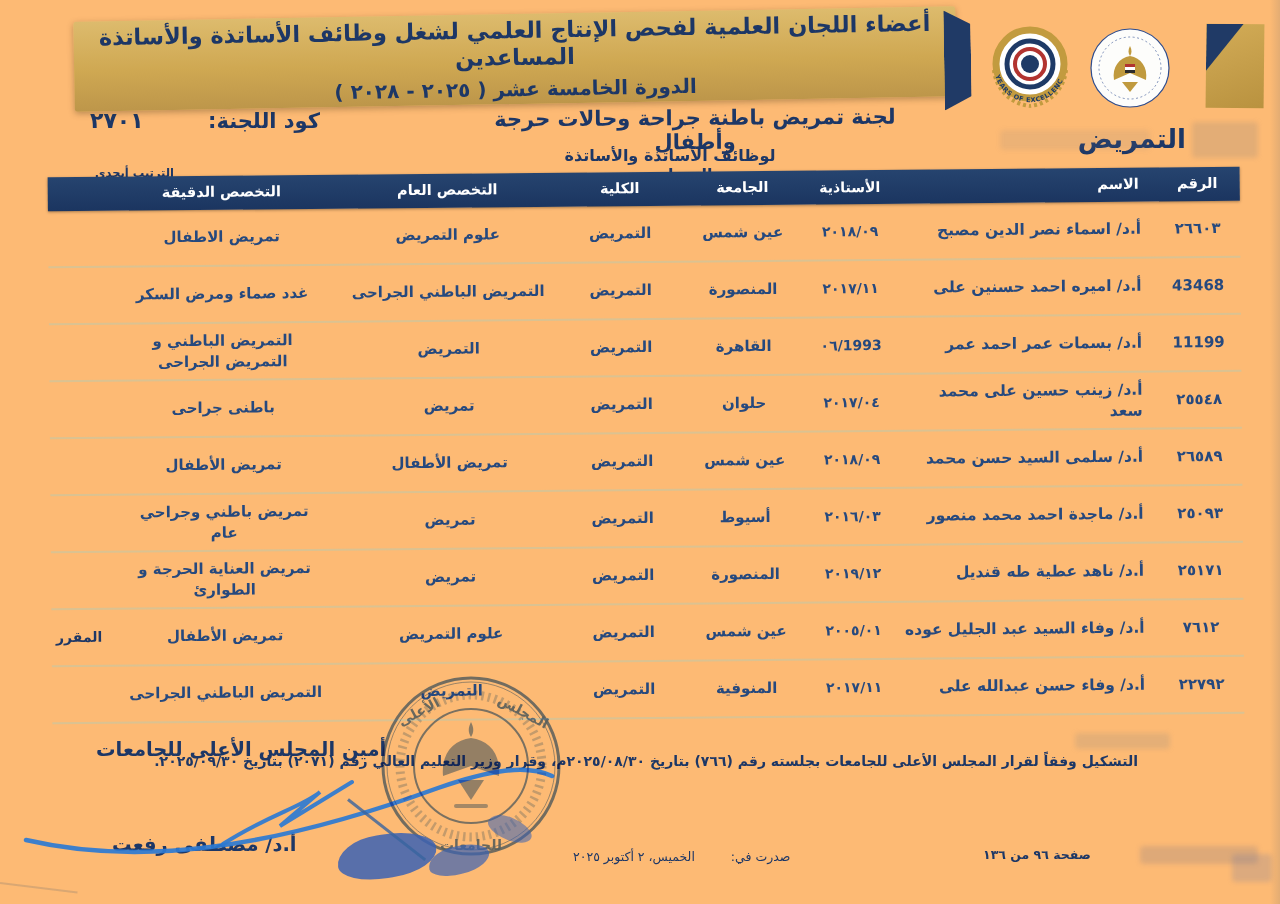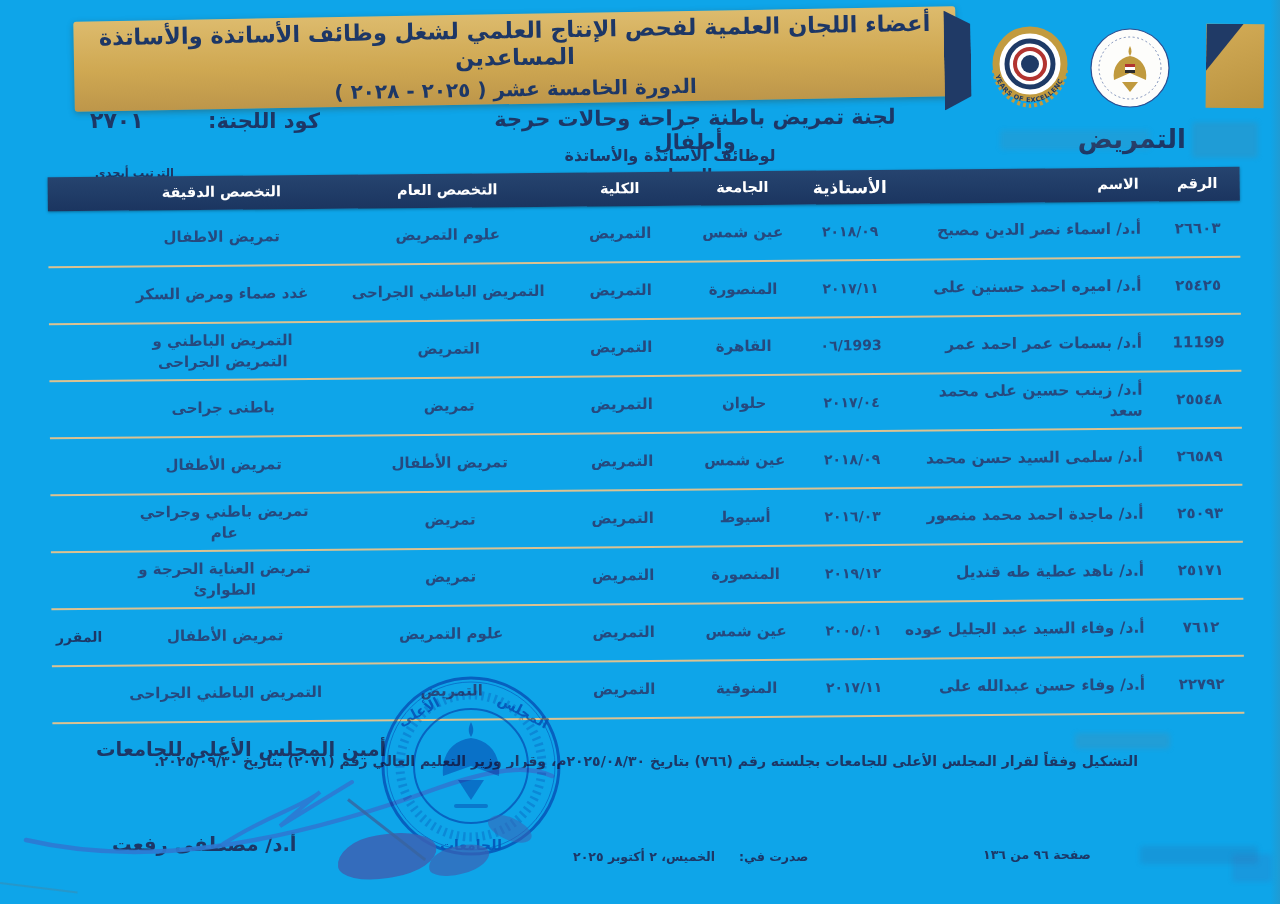--- a/index.html
+++ b/index.html
@@ -1,16 +1,16 @@
 <!DOCTYPE html>
 <html lang="ar"><head>
 <meta charset="utf-8">
 <style>
   html,body{margin:0;padding:0;background:#e9e9e9;}
-  #page{position:relative;width:1280px;height:904px;margin:0 auto;background:#0ea5e9;overflow:hidden;
+  #page{position:relative;width:1280px;height:904px;margin:0 auto;background:#fdba74;overflow:hidden;
         font-family:"DejaVu Sans",sans-serif;color:#1d3766;}
 
   
   .banner{position:absolute;left:74px;top:14px;width:882px;height:90px;z-index:2;
           transform:rotate(-1deg);border-radius:3px;
           background:linear-gradient(180deg,#ddbb6d 0%,#cfa852 55%,#bd964a 100%);
           box-shadow:0 2px 6px rgba(60,50,20,.35);
           display:flex;flex-direction:column;justify-content:center;gap:6px;direction:rtl;}
   .banner-fold{position:absolute;right:-15px;top:4px;width:27px;height:100px;background:#203a66;
           clip-path:polygon(0 0,100% 14%,100% 86%,0 100%);z-index:1;}
@@ -40,43 +40,43 @@
   .thead{display:flex;direction:rtl;height:34px;align-items:center;color:#fff;font-weight:bold;
          font-size:14.5px;background:linear-gradient(180deg,#26446f,#1b3560);
          box-shadow:0 1px 3px rgba(0,0,0,.35);}
   .trow{display:flex;direction:rtl;min-height:55px;align-items:center;
         border-bottom:2px solid #dbc291;color:#26497e;font-weight:bold;font-size:15px;}
   .cell{display:flex;align-items:center;justify-content:center;text-align:center;line-height:1.35;}
   .c-id{width:85px;}
   .c-name{width:255px;justify-content:flex-start;padding-right:14px;box-sizing:border-box;text-align:right;font-size:15.5px;}
   .thead .c-name{padding-right:16px;font-size:14.5px;}
   .c-prof{width:100px;font-size:14px;}
-  .thead .c-prof{font-size:17px;}
+  .thead .c-prof{font-size:14px;}
   .c-univ{width:115px;}
   .c-fac{width:130px;}
   .c-gen{width:215px;}
   .c-prec{width:237px;padding:0 20px;box-sizing:border-box;}
   .c-role{width:55px;font-size:14px;color:#1d3766;}
 
   
   .formation{position:absolute;right:142px;top:753px;font-size:14px;font-weight:bold;
              white-space:nowrap;direction:rtl;z-index:1;}
   .sig-title{position:absolute;left:96px;top:738px;font-size:19.5px;font-weight:bold;direction:rtl;}
   .sig-name{position:absolute;left:112px;top:833px;font-size:19.5px;font-weight:bold;direction:rtl;}
   .signature-svg{position:absolute;left:18px;top:752px;z-index:4;}
   .stamp-svg{position:absolute;left:375px;top:664px;z-index:5;mix-blend-mode:multiply;opacity:.92;}
   .ink-blob{position:absolute;background:#3b62b4;border-radius:45% 55% 50% 50%/60% 50% 55% 45%;
             opacity:.85;z-index:6;}
   .blob1{left:337px;top:834px;width:100px;height:44px;transform:rotate(-9deg);}
   .blob2{left:428px;top:846px;width:62px;height:28px;transform:rotate(-14deg);opacity:.7;}
   .blob3{left:487px;top:818px;width:46px;height:22px;transform:rotate(24deg);opacity:.55;}
   .pen-line{position:absolute;left:348px;top:798px;width:98px;height:3px;background:#38649f;
             transform:rotate(38deg);transform-origin:left center;opacity:.8;z-index:6;}
-  .issued{position:absolute;left:573px;top:849px;display:flex;gap:24px;align-items:baseline;
-          font-size:12.5px;font-weight:bold;direction:rtl;flex-direction:row-reverse;}
+  .issued{position:absolute;left:573px;top:849px;display:flex;gap:36px;align-items:baseline;
+          font-size:12.5px;font-weight:normal;direction:rtl;flex-direction:row-reverse;}
   .page-info{position:absolute;left:983px;top:847px;font-size:12.5px;font-weight:bold;direction:rtl;text-align:right;}
 
   
   .ghost{position:absolute;filter:blur(2.5px);border-radius:4px;pointer-events:none;}
   .g1{left:1192px;top:122px;width:66px;height:36px;background:rgba(110,115,125,.18);}
   .g2{left:1000px;top:130px;width:150px;height:20px;background:rgba(120,125,135,.13);}
   .g3{left:1075px;top:733px;width:95px;height:16px;background:rgba(120,125,135,.18);}
   .g4{left:1140px;top:846px;width:118px;height:18px;background:rgba(60,80,140,.16);}
   .g5{left:1232px;top:854px;width:40px;height:28px;background:rgba(70,100,170,.18);}
   .edge-right{position:absolute;right:0;top:0;bottom:0;width:10px;z-index:9;
@@ -152,21 +152,21 @@
       <div class="cell c-name">أ.د/ اسماء نصر الدين مصبح</div>
       <div class="cell c-prof">٢٠١٨/٠٩</div>
       <div class="cell c-univ">عين شمس</div>
       <div class="cell c-fac">التمريض</div>
       <div class="cell c-gen">علوم التمريض</div>
       <div class="cell c-prec">تمريض الاطفال</div>
       <div class="cell c-role"></div>
     </div>
 
     <div class="trow">
-      <div class="cell c-id">٢٥٤٢٥</div>
+      <div class="cell c-id">43468</div>
       <div class="cell c-name">أ.د/ اميره احمد حسنين على</div>
       <div class="cell c-prof">٢٠١٧/١١</div>
       <div class="cell c-univ">المنصورة</div>
       <div class="cell c-fac">التمريض</div>
       <div class="cell c-gen">التمريض الباطني الجراحى</div>
       <div class="cell c-prec">غدد صماء ومرض السكر</div>
       <div class="cell c-role"></div>
     </div>
 
     <div class="trow">

